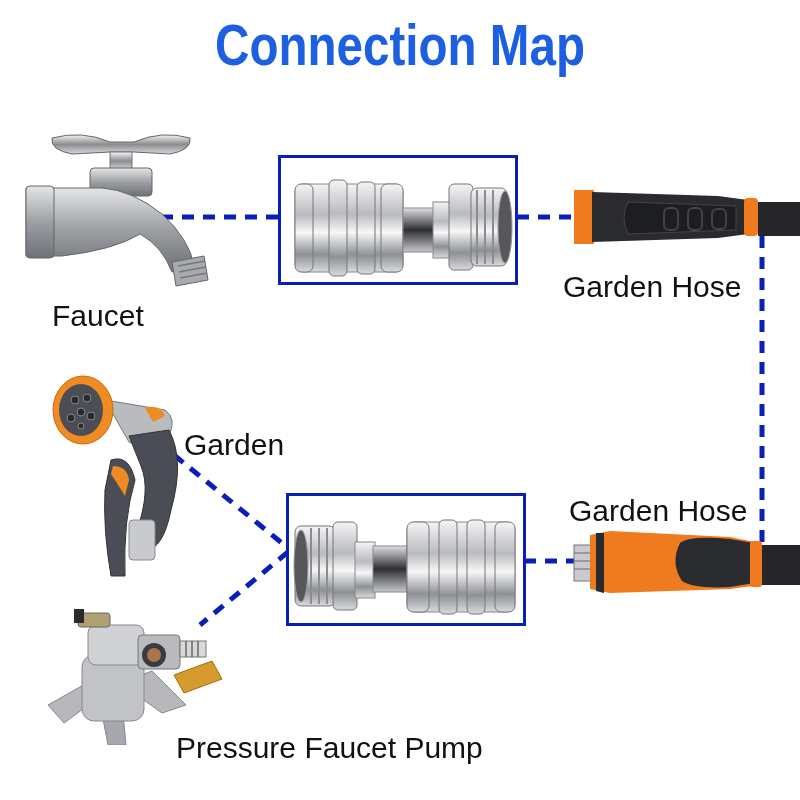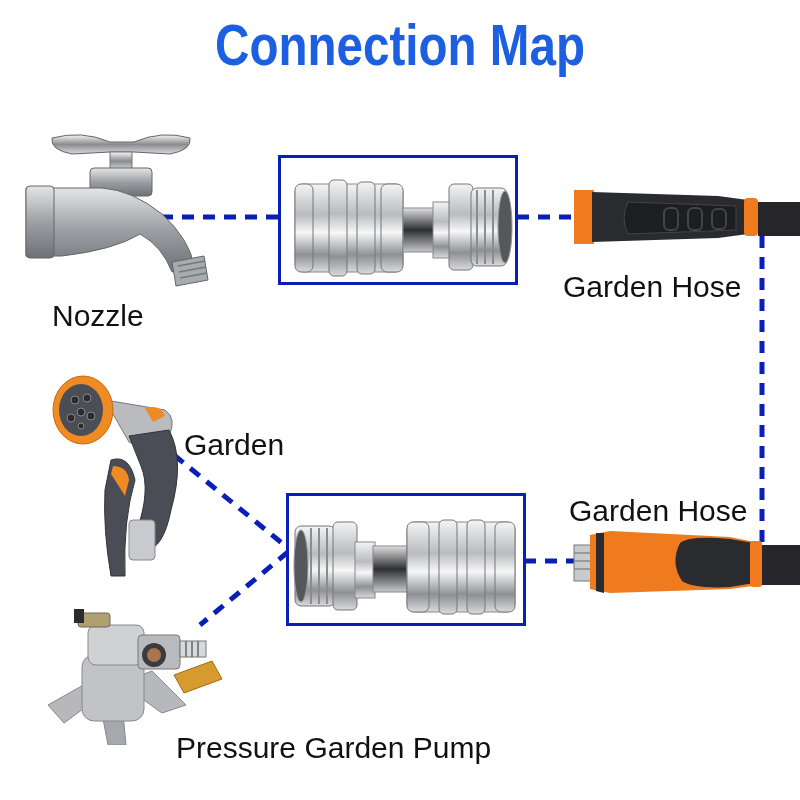--- a/index.html
+++ b/index.html
@@ -48,21 +48,21 @@
   <rect x="68" y="40" width="62" height="28" rx="4" fill="url(#gm)" stroke="#666"></rect>
   <path d="M4 60 L80 60 Q110 62 140 86 Q168 112 172 138 L150 144 Q140 118 118 106 Q92 122 40 128 L4 128 Z" fill="url(#gm)" stroke="#666"></path>
   <rect x="4" y="58" width="28" height="72" rx="4" fill="url(#gm)" stroke="#666"></rect>
   <path d="M150 134 L182 128 L186 152 L154 158 Z" fill="#a7aaae" stroke="#666"></path>
   <g stroke="#777" stroke-width="1.5">
       <line x1="156" y1="138" x2="183" y2="133"></line>
       <line x1="157" y1="144" x2="184" y2="139"></line>
       <line x1="158" y1="150" x2="185" y2="145"></line>
     </g>
 </svg>
-<div class="label" style="left:52px;top:299px">Nozzle</div>
+<div class="label" style="left:52px;top:299px">Faucet</div>
 
 <div class="box" style="left:278px;top:155px;width:240px;height:130px">
   <svg width="234" height="124" viewBox="0 0 234 124">
     <defs>
       <linearGradient id="steel" x1="0" y1="0" x2="0" y2="1">
         <stop offset="0" stop-color="#f4f4f5"></stop>
           <stop offset="0.35" stop-color="#b9bbbf"></stop>
           <stop offset="0.55" stop-color="#f7f7f8"></stop>
           <stop offset="0.8" stop-color="#8d9095"></stop>
           <stop offset="1" stop-color="#d9dadc"></stop>
@@ -172,13 +172,13 @@
   <circle cx="112" cy="50" r="12" fill="#3a3b40"></circle>
   <circle cx="112" cy="50" r="7" fill="#a8754c"></circle>
   <rect x="138" y="36" width="26" height="16" fill="#d8d9db" stroke="#777"></rect>
   <g stroke="#666" stroke-width="1.5">
       <line x1="144" y1="36" x2="144" y2="52"></line>
       <line x1="150" y1="36" x2="150" y2="52"></line>
       <line x1="156" y1="36" x2="156" y2="52"></line>
     </g>
   <path d="M132 70 L170 56 L180 74 L142 88 Z" fill="#d69a2e" stroke="#a06c14"></path>
 </svg>
-<div class="label" style="left:176px;top:731px">Pressure Garden Pump</div>
+<div class="label" style="left:176px;top:731px">Pressure Faucet Pump</div>
 
 </body></html>

